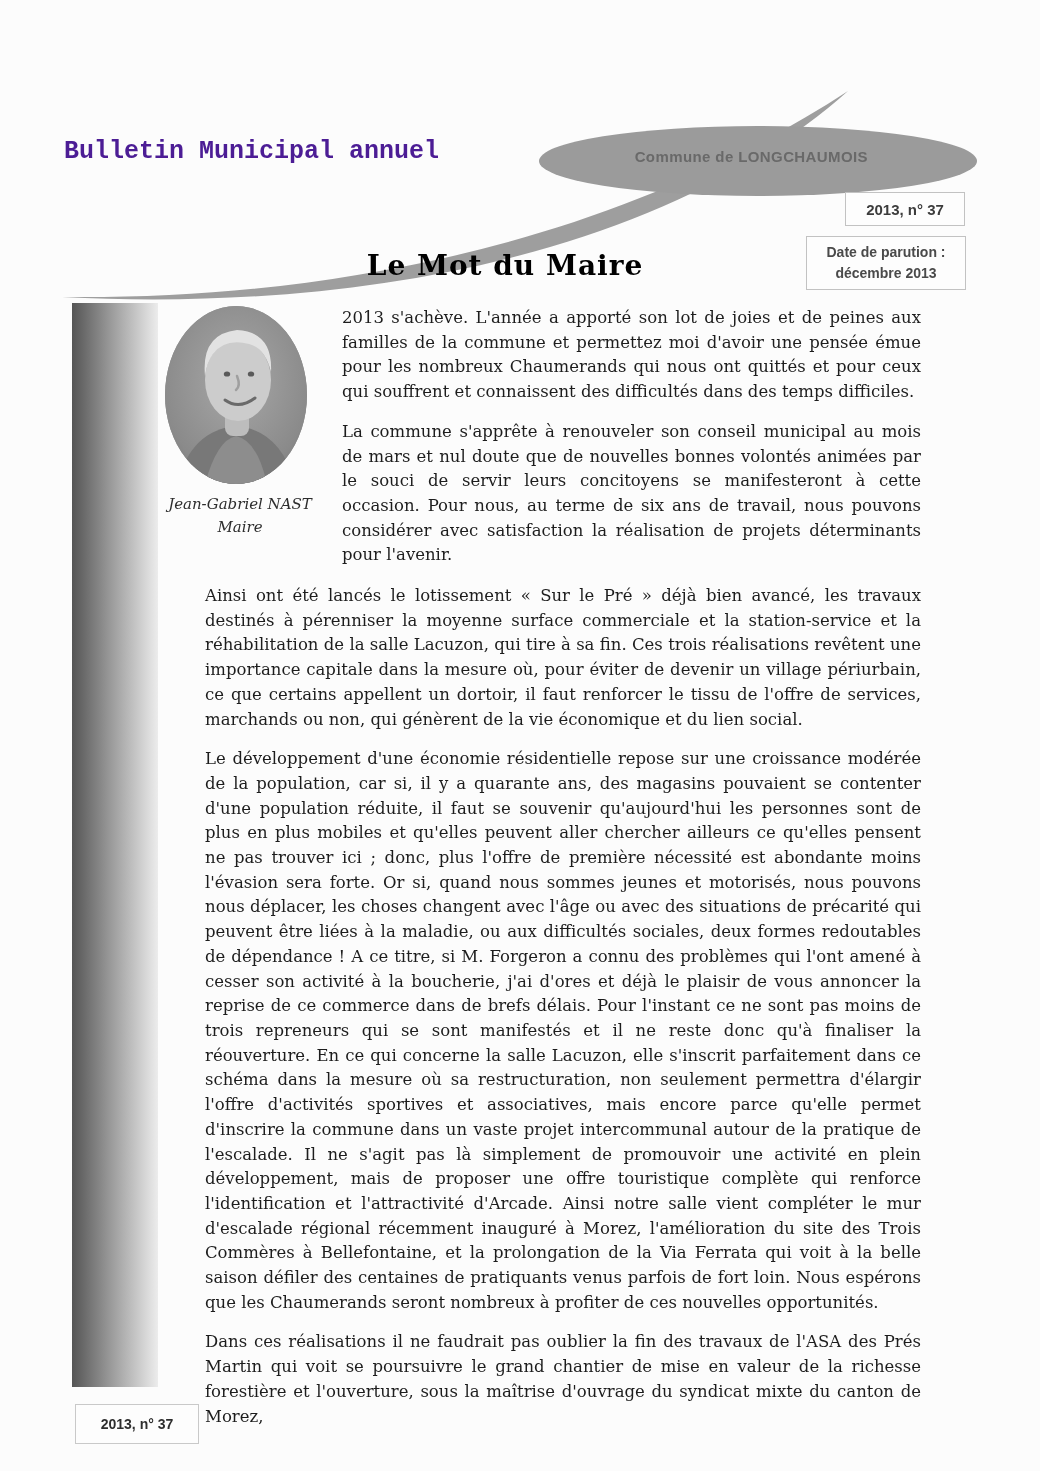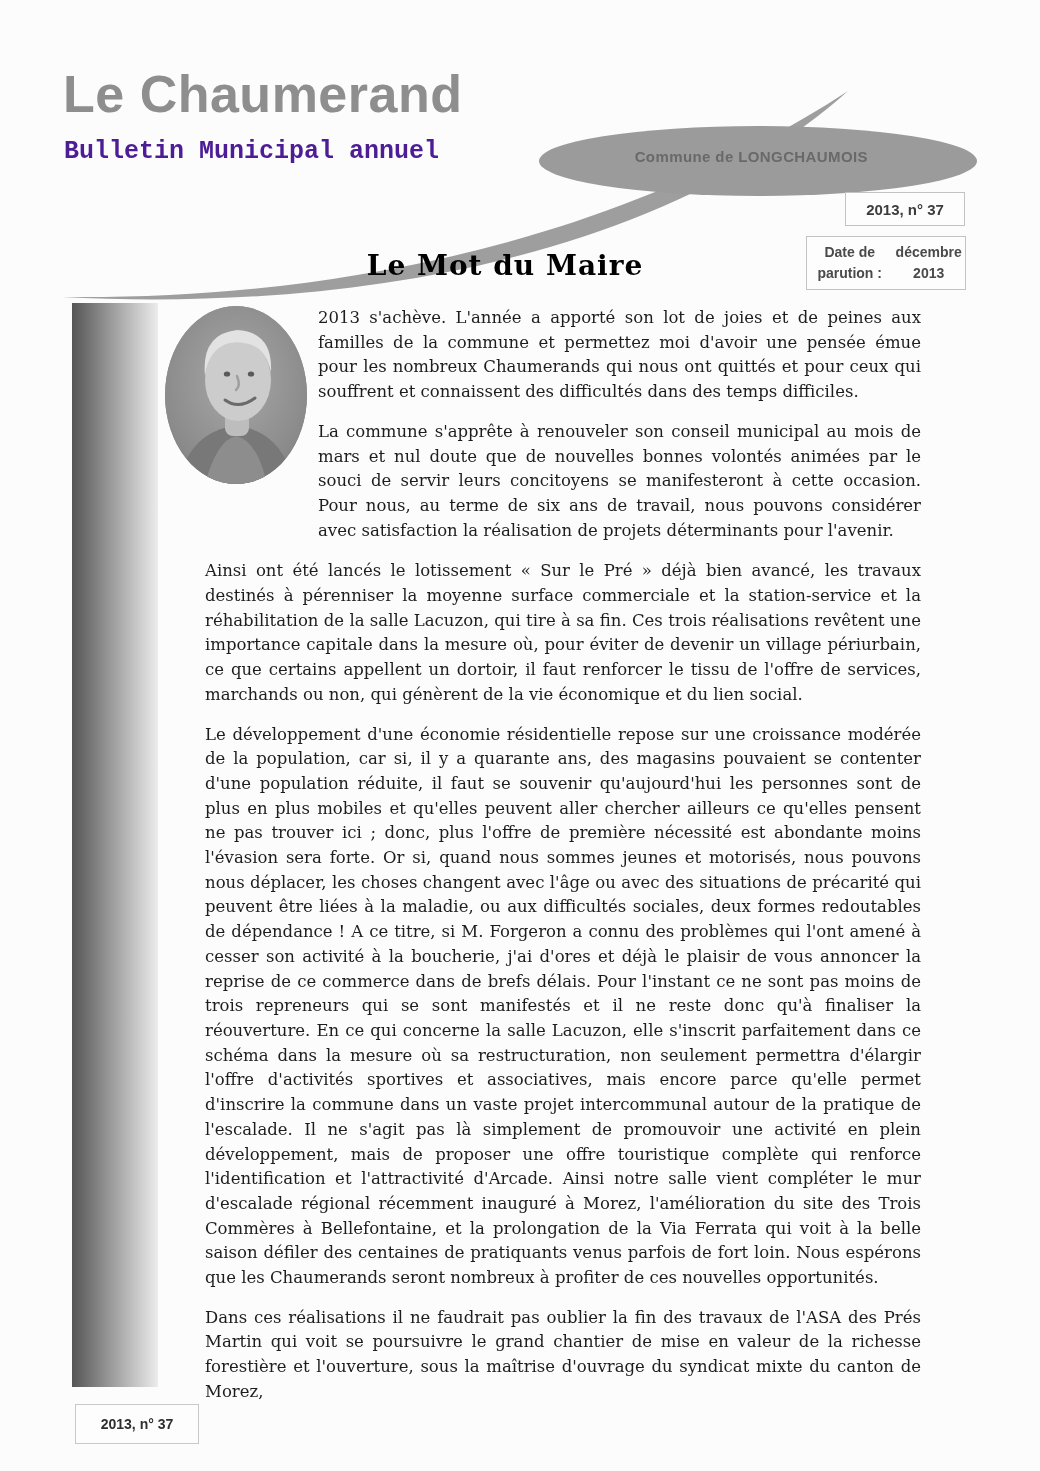--- a/index.html
+++ b/index.html
@@ -29,21 +29,21 @@
   .issue-box {
     position:absolute; left:845px; top:192px; width:118px; height:32px;
     border:1px solid #c2c2c2; background:#fdfdfd;
     display:flex; align-items:center; justify-content:center;
     font-family:"Liberation Sans", sans-serif; font-weight:bold;
     font-size:15px; color:#3c3c3c;
   }
   .parution-box {
     position:absolute; left:806px; top:236px; width:158px; height:52px;
     border:1px solid #c2c2c2; background:#fdfdfd;
-    display:flex; flex-direction:row; align-items:center; justify-content:center;
+    display:flex; flex-direction:column; align-items:center; justify-content:center;
     font-family:"Liberation Sans", sans-serif; font-weight:bold;
     font-size:14px; color:#4a4a4a; line-height:1.5; text-align:center;
   }
   .article-heading {
     position:absolute; left:330px; top:249px; width:350px; text-align:center;
     font-weight:bold; font-size:28px; color:#000000; letter-spacing:1px;
   }
 
   
   .gradient-bar {
@@ -56,21 +56,21 @@
   .intro-row { display:flex; }
   .photo-col { flex:0 0 153px; width:153px; }
   .portrait {
     width:142px; height:178px; border-radius:50%; overflow:hidden;
     background:#8f8f8f;
   }
   .photo-caption {
     margin-top:9px; width:150px; text-align:center;
     font-style:italic; font-size:15px; line-height:1.5; color:#2d2d2d;
   }
-  .intro-text { flex:1; min-width:0; }
+  .intro-text { flex:1; min-width:0;margin-left:24px; }
   p.para {
     margin:0 0 15px 0; text-align:justify;
     font-size:16.5px; line-height:24.7px; color:#1d1d1d;
   }
   .body-text { margin-top:1px;margin-left:40px; }
 
   
   .footer-issue-box {
     position:absolute; left:75px; top:1404px; width:122px; height:38px;
     border:1px solid #c9c9c9; background:#fdfdfd;
@@ -82,21 +82,20 @@
 </head>
 <body>
 
 <div class="page">
 
   <svg class="header-art" width="1040" height="310" viewBox="0 0 1040 310" aria-hidden="true">
     <path d="M 62 297 C 340 300 620 240 848 91 C 660 258 350 312 62 297 Z" fill="#9e9e9e"></path>
     <ellipse cx="758" cy="161" rx="219" ry="35" fill="#9b9b9b"></ellipse>
   </svg>
 
-  <div class="masthead-title">Le Chaumerand</div>
   <div class="masthead-subtitle">Bulletin Municipal annuel</div>
   <div class="commune-label">Commune de LONGCHAUMOIS</div>
 
   <div class="issue-box">
     <span>2013, n° 37</span>
   </div>
 
   <div class="parution-box">
     <span>Date de parution :</span>
     <span>décembre 2013</span>
@@ -129,20 +128,24 @@
             <ellipse cx="73" cy="74" rx="33" ry="41" fill="#cccccc"></ellipse>
 
             <path d="M 40 70 Q 36 28 72 24 Q 108 26 106 66 Q 100 42 84 38 Q 60 32 48 48 Q 42 56 40 70 Z" fill="#e2e2e2"></path>
 
             <ellipse cx="62" cy="68" rx="3.2" ry="2.6" fill="#5a5a5a"></ellipse>
             <ellipse cx="86" cy="68" rx="3.2" ry="2.6" fill="#5a5a5a"></ellipse>
             <path d="M 60 94 Q 74 104 90 92" stroke="#6a6a6a" stroke-width="3" fill="none" stroke-linecap="round"></path>
             <path d="M 72 70 Q 76 80 71 84" stroke="#9f9f9f" stroke-width="2.5" fill="none" stroke-linecap="round"></path>
           </svg>
         </div>
+        <div class="photo-caption">
+          <div>Jean-Gabriel NAST</div>
+          <div>Maire</div>
+        </div>
       </div>
       <div class="intro-text">
         <p class="para">2013 s'achève. L'année a apporté son lot de joies et de peines aux familles de la commune et permettez moi d'avoir une pensée émue pour les nombreux Chaumerands qui nous ont quittés et pour ceux qui souffrent et connaissent des difficultés dans des temps difficiles.</p>
         <p class="para">La commune s'apprête à renouveler son conseil municipal au mois de mars et nul doute que de nouvelles bonnes volontés animées par le souci de servir leurs concitoyens se manifesteront à cette occasion. Pour nous, au terme de six ans de travail, nous pouvons considérer avec satisfaction la réalisation de projets déterminants pour l'avenir.</p>
       </div>
     </div>
 
     <div class="body-text">
       <p class="para">Ainsi ont été lancés le lotissement « Sur le Pré » déjà bien avancé, les travaux destinés à pérenniser la moyenne surface commerciale et la station-service et la réhabilitation de la salle Lacuzon, qui tire à sa fin. Ces trois réalisations revêtent une importance capitale dans la mesure où, pour éviter de devenir un village périurbain, ce que certains appellent un dortoir, il faut renforcer le tissu de l'offre de services, marchands ou non, qui génèrent de la vie économique et du lien social.</p>
       <p class="para">Le développement d'une économie résidentielle repose sur une croissance modérée de la population, car si, il y a quarante ans, des magasins pouvaient se contenter d'une population réduite, il faut se souvenir qu'aujourd'hui les personnes sont de plus en plus mobiles et qu'elles peuvent aller chercher ailleurs ce qu'elles pensent ne pas trouver ici ; donc, plus l'offre de première nécessité est abondante moins l'évasion sera forte. Or si, quand nous sommes jeunes et motorisés, nous pouvons nous déplacer, les choses changent avec l'âge ou avec des situations de précarité qui peuvent être liées à la maladie, ou aux difficultés sociales, deux formes redoutables de dépendance ! A ce titre, si M. Forgeron a connu des problèmes qui l'ont amené à cesser son activité à la boucherie, j'ai d'ores et déjà le plaisir de vous annoncer la reprise de ce commerce dans de brefs délais. Pour l'instant ce ne sont pas moins de trois repreneurs qui se sont manifestés et il ne reste donc qu'à finaliser la réouverture. En ce qui concerne la salle Lacuzon, elle s'inscrit parfaitement dans ce schéma dans la mesure où sa restructuration, non seulement permettra d'élargir l'offre d'activités sportives et associatives, mais encore parce qu'elle permet d'inscrire la commune dans un vaste projet intercommunal autour de la pratique de l'escalade. Il ne s'agit pas là simplement de promouvoir une activité en plein développement, mais de proposer une offre touristique complète qui renforce l'identification et l'attractivité d'Arcade. Ainsi notre salle vient compléter le mur d'escalade régional récemment inauguré à Morez, l'amélioration du site des Trois Commères à Bellefontaine, et la prolongation de la Via Ferrata qui voit à la belle saison défiler des centaines de pratiquants venus parfois de fort loin. Nous espérons que les Chaumerands seront nombreux à profiter de ces nouvelles opportunités.</p>

